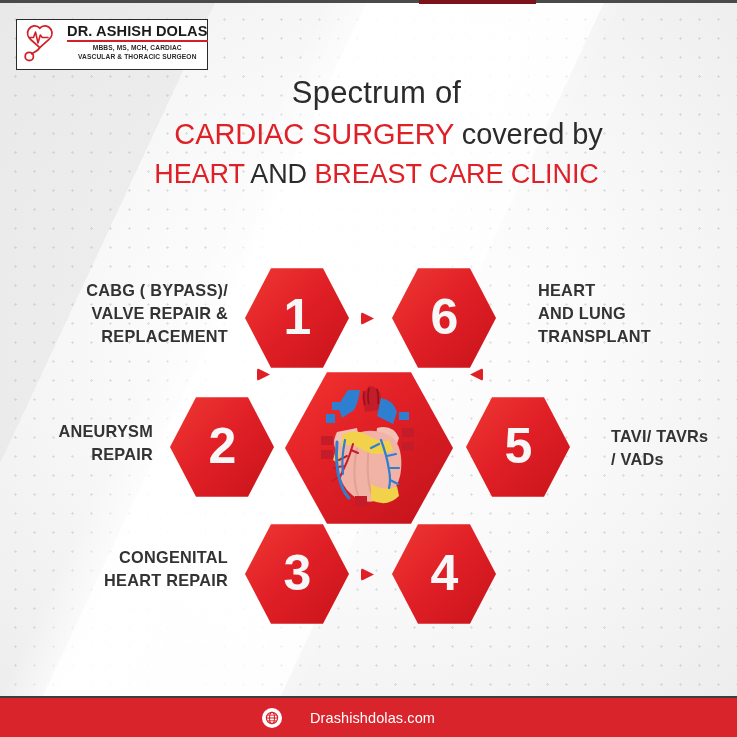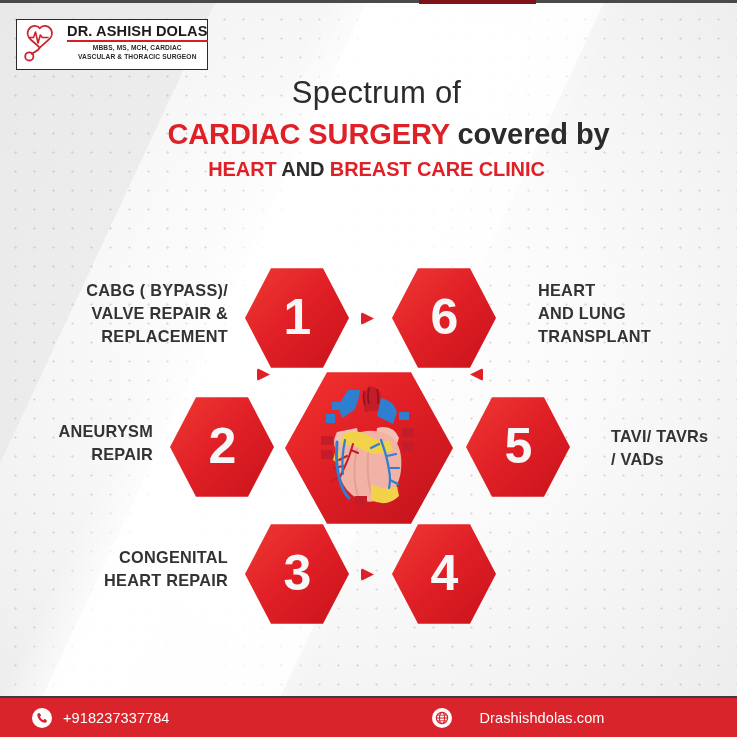--- a/index.html
+++ b/index.html
@@ -82,26 +82,26 @@
   
   #headline{
     position:absolute; left:0; right:0; top:72px;
     text-align:center; z-index:7;padding-left:16px;
   }
   .h-l1{
     font-size:31px; font-weight:normal; color:#2b2b2b;
     letter-spacing:.2px; line-height:1.36;
   }
   .h-l2{
-    font-size:29px; font-weight:bold; line-height:1.42;
+    font-size:29px; font-weight:normal; line-height:1.42;
     letter-spacing:-.1px;
     margin-left:24px;
   }
   .h-l3{
-    font-size:20px; font-weight:bold; line-height:1.42;
+    font-size:27px; font-weight:normal; line-height:1.42;
     letter-spacing:-.1px;
   }
   .red{ color:#e02027; }
   .dark{ color:#2b2b2b; }
 
   
   #diagram{ position:absolute; inset:0; z-index:7; }
 
   .hex{
     position:absolute;
@@ -298,28 +298,20 @@
         </g>
         <g stroke="#2f7fd0" stroke-width="3" fill="none" stroke-linecap="round">
           <path d="M30 58 q-2 26 4 42 q3 9 8 14"></path>
         </g>
         <path d="M48 112 h12 v10 h-12z" fill="#c41c28"></path>
       </svg>
     </div>
   </div>
 
   <div id="footer">
-    <div class="f-item" id="f-phone">
-      <span class="f-icon">
-        <svg width="12" height="12" viewBox="0 0 12 12">
-          <path d="M2.2 1.3 q1.1-.6 1.8.3 l.9 1.3 q.4.6-.2 1.1 l-.6.5 q-.2.2 0 .5 a6 6 0 0 0 2.9 2.9 q.3.2.5 0 l.5-.6 q.5-.6 1.1-.2 l1.3.9 q.9.7.3 1.8 -.7 1.2-2.1.9 A9.3 9.3 0 0 1 1.3 3.4 Q1 2 2.2 1.3z" fill="#d9242c"></path>
-        </svg>
-      </span>
-      <span class="f-text">+918237337784</span>
-    </div>
     <div class="f-item" id="f-web">
       <span class="f-icon">
         <svg width="14" height="14" viewBox="0 0 14 14">
           <circle cx="7" cy="7" r="5.6" fill="none" stroke="#d9242c" stroke-width="1.2"></circle>
           <ellipse cx="7" cy="7" rx="2.5" ry="5.6" fill="none" stroke="#d9242c" stroke-width="1.1"></ellipse>
           <line x1="1.4" y1="7" x2="12.6" y2="7" stroke="#d9242c" stroke-width="1.1"></line>
           <line x1="2.4" y1="4.2" x2="11.6" y2="4.2" stroke="#d9242c" stroke-width=".9"></line>
           <line x1="2.4" y1="9.8" x2="11.6" y2="9.8" stroke="#d9242c" stroke-width=".9"></line>
         </svg>
       </span>

